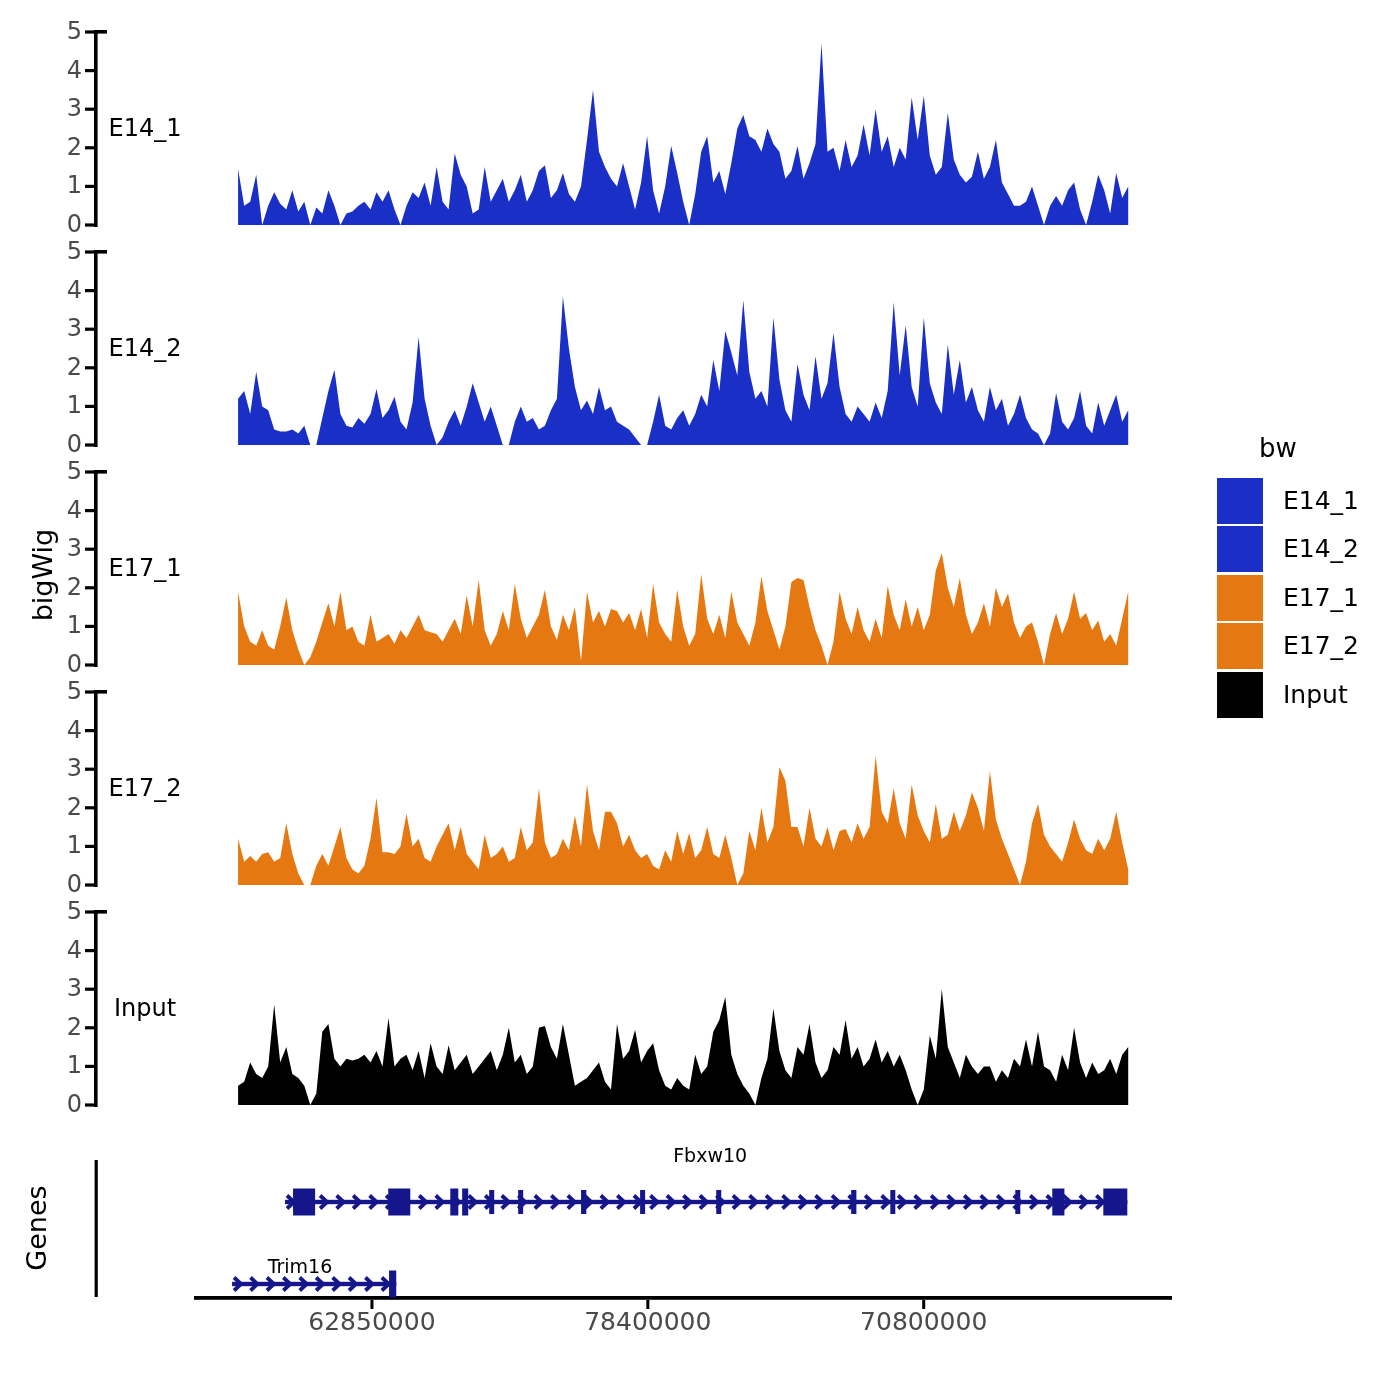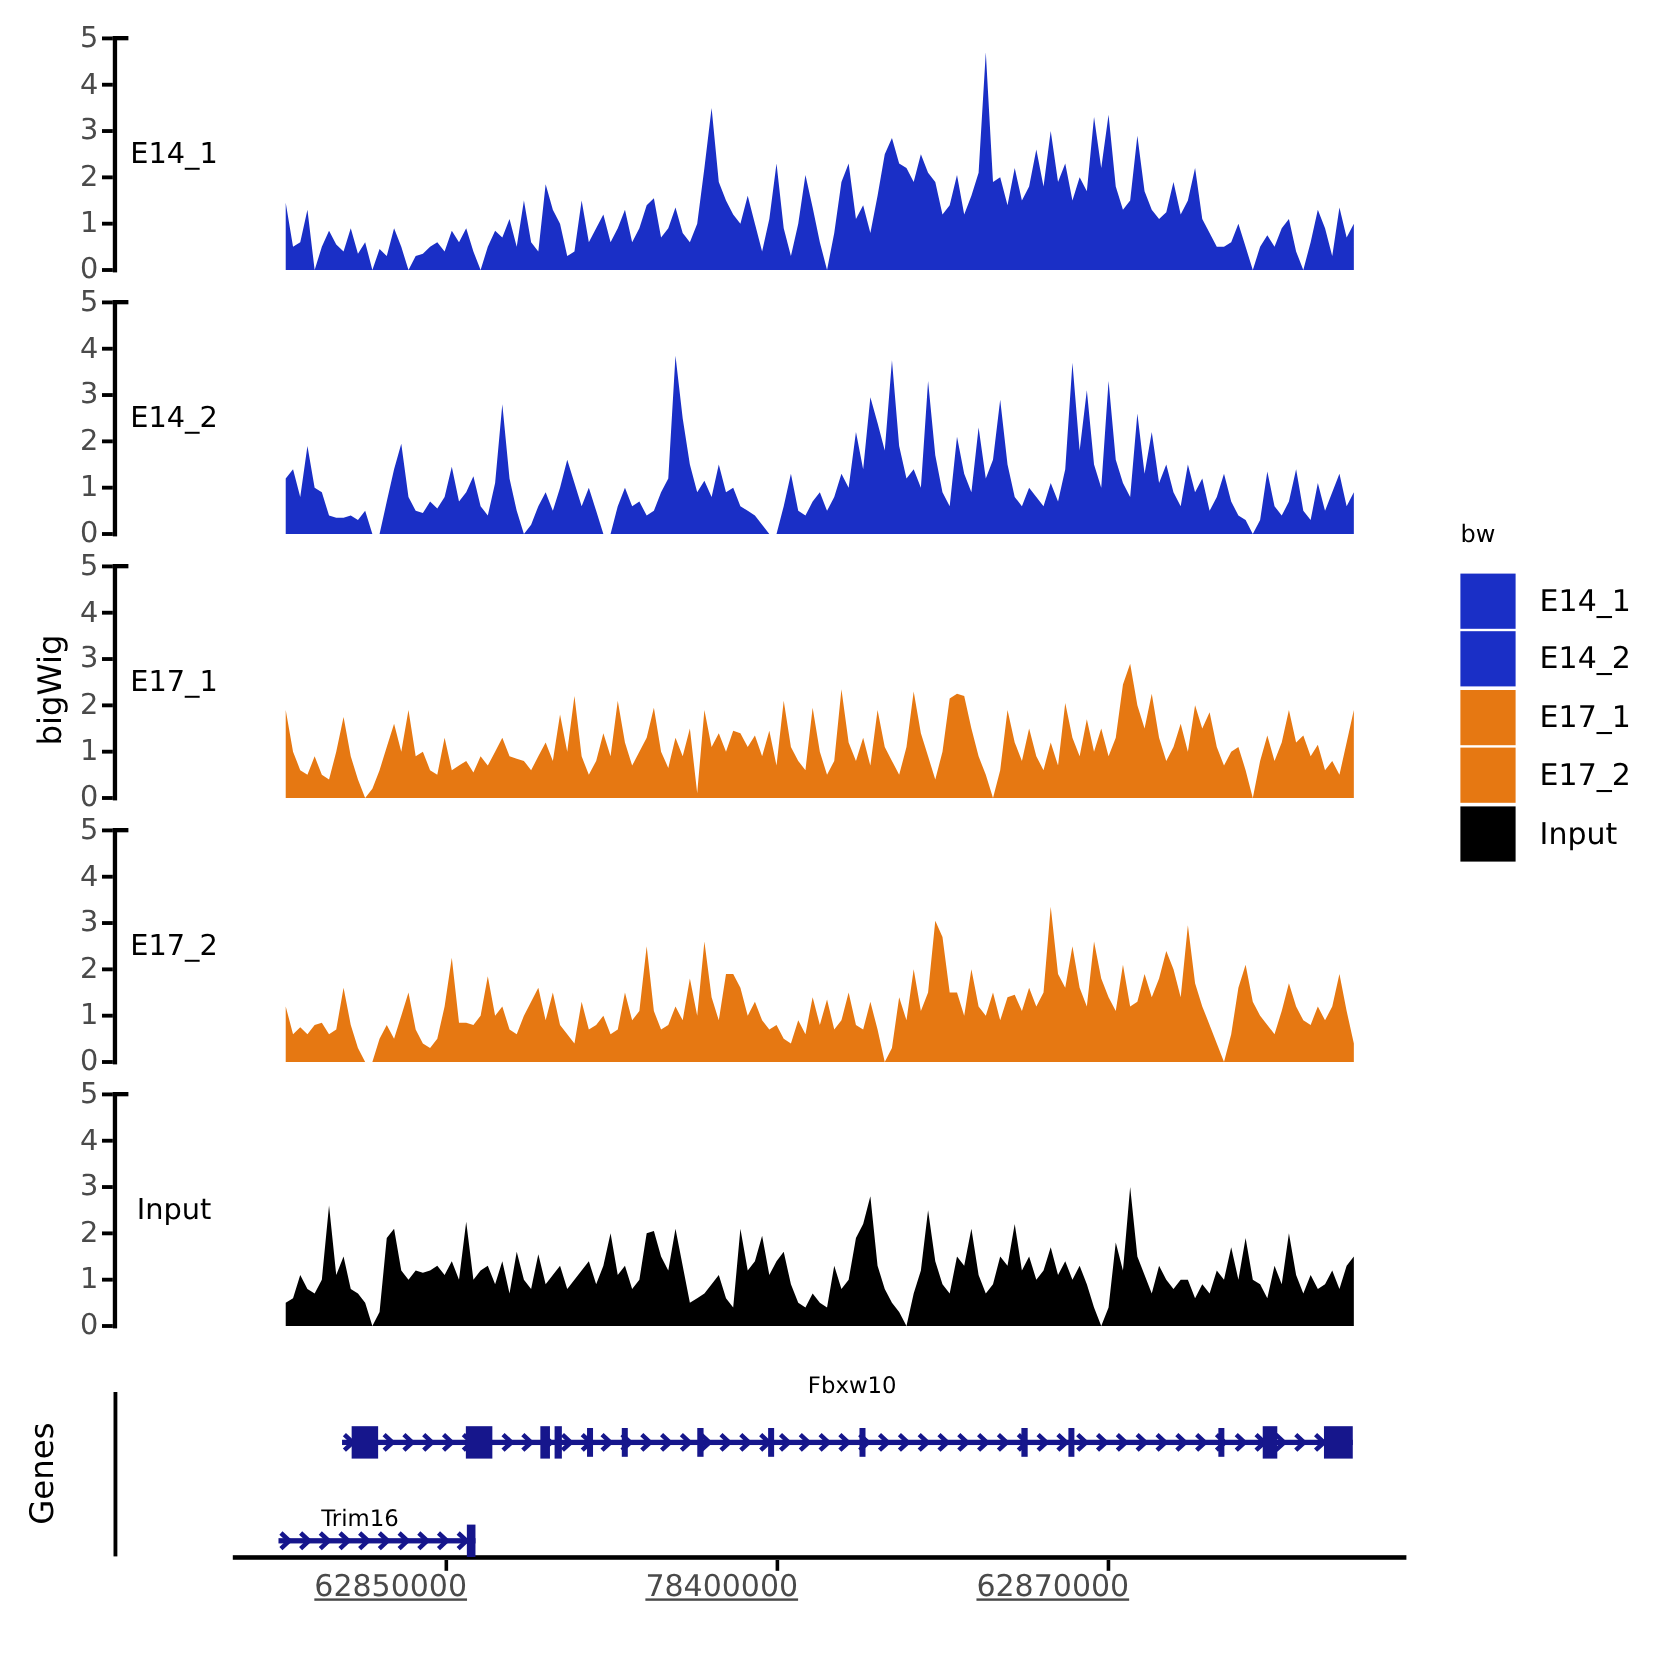--- a/index.html
+++ b/index.html
@@ -1,25 +1,25 @@
 <!DOCTYPE html>
 <html><head>
 <meta charset="utf-8">
 <style>
   html,body{margin:0;padding:0;background:#ffffff;}
   #canvas{position:relative;width:1400px;height:1400px;background:#ffffff;
           font-family:"DejaVu Sans","Liberation Sans",sans-serif;overflow:hidden;}
   #shapes{position:absolute;left:0;top:0;}
   .txt{position:absolute;color:#000;white-space:nowrap;}
   .ytick{width:60px;text-align:right;font-size:24px;color:#4a4a4a;}
-  .xtick{width:220px;text-align:left;font-size:25px;color:#4a4a4a;text-decoration:underline;}
+  .xtick{width:220px;text-align:center;font-size:25px;color:#4a4a4a;}
   .tracklab{width:130px;text-align:center;font-size:24px;color:#000;}
   .rot{transform:translate(-50%,-50%) rotate(-90deg);font-size:27px;color:#000;}
   .xtitle{width:420px;text-align:center;font-size:27px;color:#000;}
-  .legtitle{font-size:20px;color:#000;}
+  .legtitle{font-size:26px;color:#000;margin-left:42px;}
   .leglab{font-size:25px;color:#000;}
   .genelab{font-size:19px;color:#000;transform:translateX(-50%);}
   .swatch{position:absolute;width:46px;height:46px;}
 </style>
 </head>
 <body>
 
 <div id="canvas">
   <svg id="shapes" width="1400" height="1400">
       <rect x="94" y="30" width="3.6" height="197" fill="#000"></rect>
@@ -200,17 +200,17 @@
       <div class="swatch" style="left:1217px;top:526.4px;background:#1A2FC6;"></div>
       <div class="txt leglab" style="left:1283px;top:534.4px;">E14_2</div>
       <div class="swatch" style="left:1217px;top:574.8px;background:#E67812;"></div>
       <div class="txt leglab" style="left:1283px;top:582.8px;">E17_1</div>
       <div class="swatch" style="left:1217px;top:623.2px;background:#E67812;"></div>
       <div class="txt leglab" style="left:1283px;top:631.2px;">E17_2</div>
       <div class="swatch" style="left:1217px;top:671.6px;background:#000000;"></div>
       <div class="txt leglab" style="left:1283px;top:679.6px;">Input</div>
       <div class="txt xtick" style="left:261.94358251057827px;top:1307px;">62850000</div>
       <div class="txt xtick" style="left:537.8251057827927px;top:1307px;">78400000</div>
-      <div class="txt xtick" style="left:813.706629055007px;top:1307px;">62870000</div>
+      <div class="txt xtick" style="left:813.706629055007px;top:1307px;">70800000</div>
       <div class="txt genelab" style="left:710.1743300423132px;top:1144px;">Fbxw10</div>
       <div class="txt genelab" style="left:300px;top:1255px;">Trim16</div>
     </div>
 </div>
 
 </body></html>

